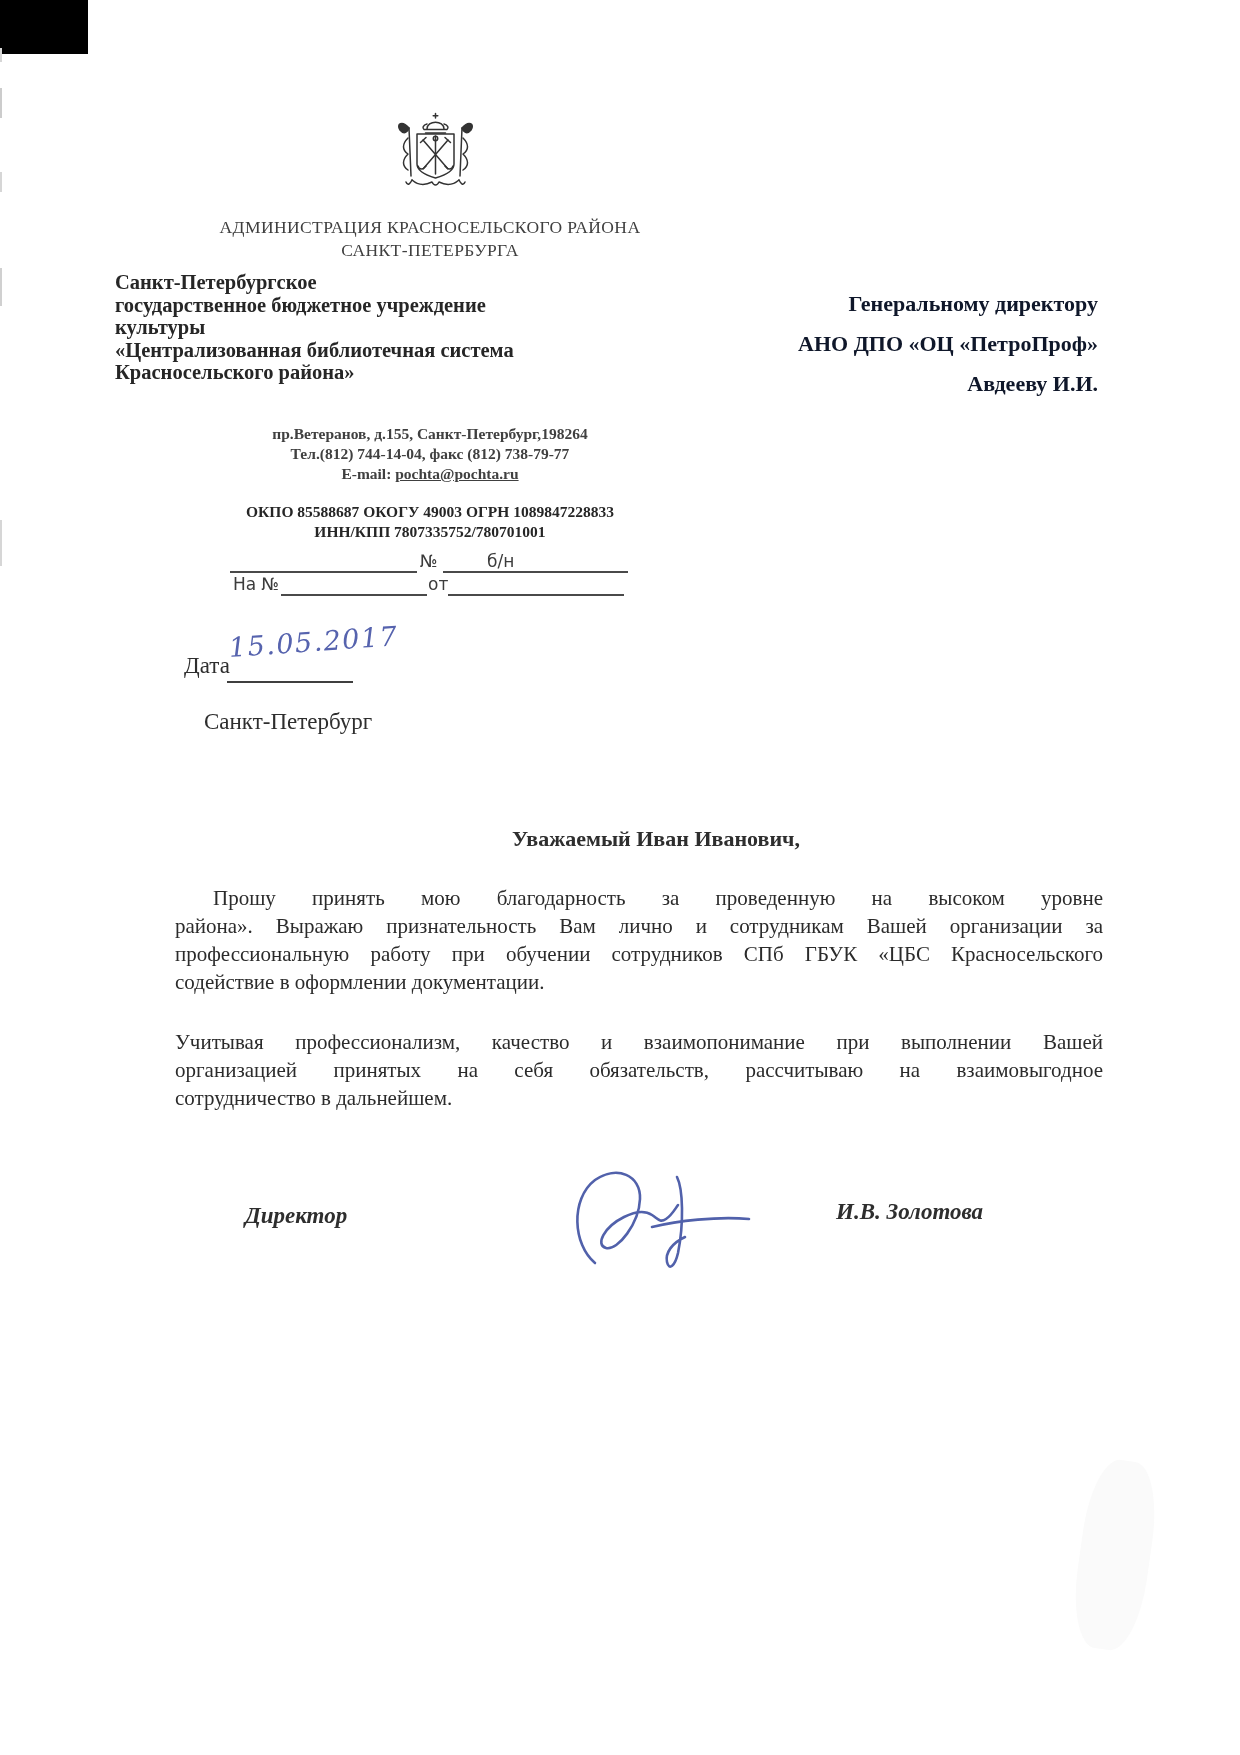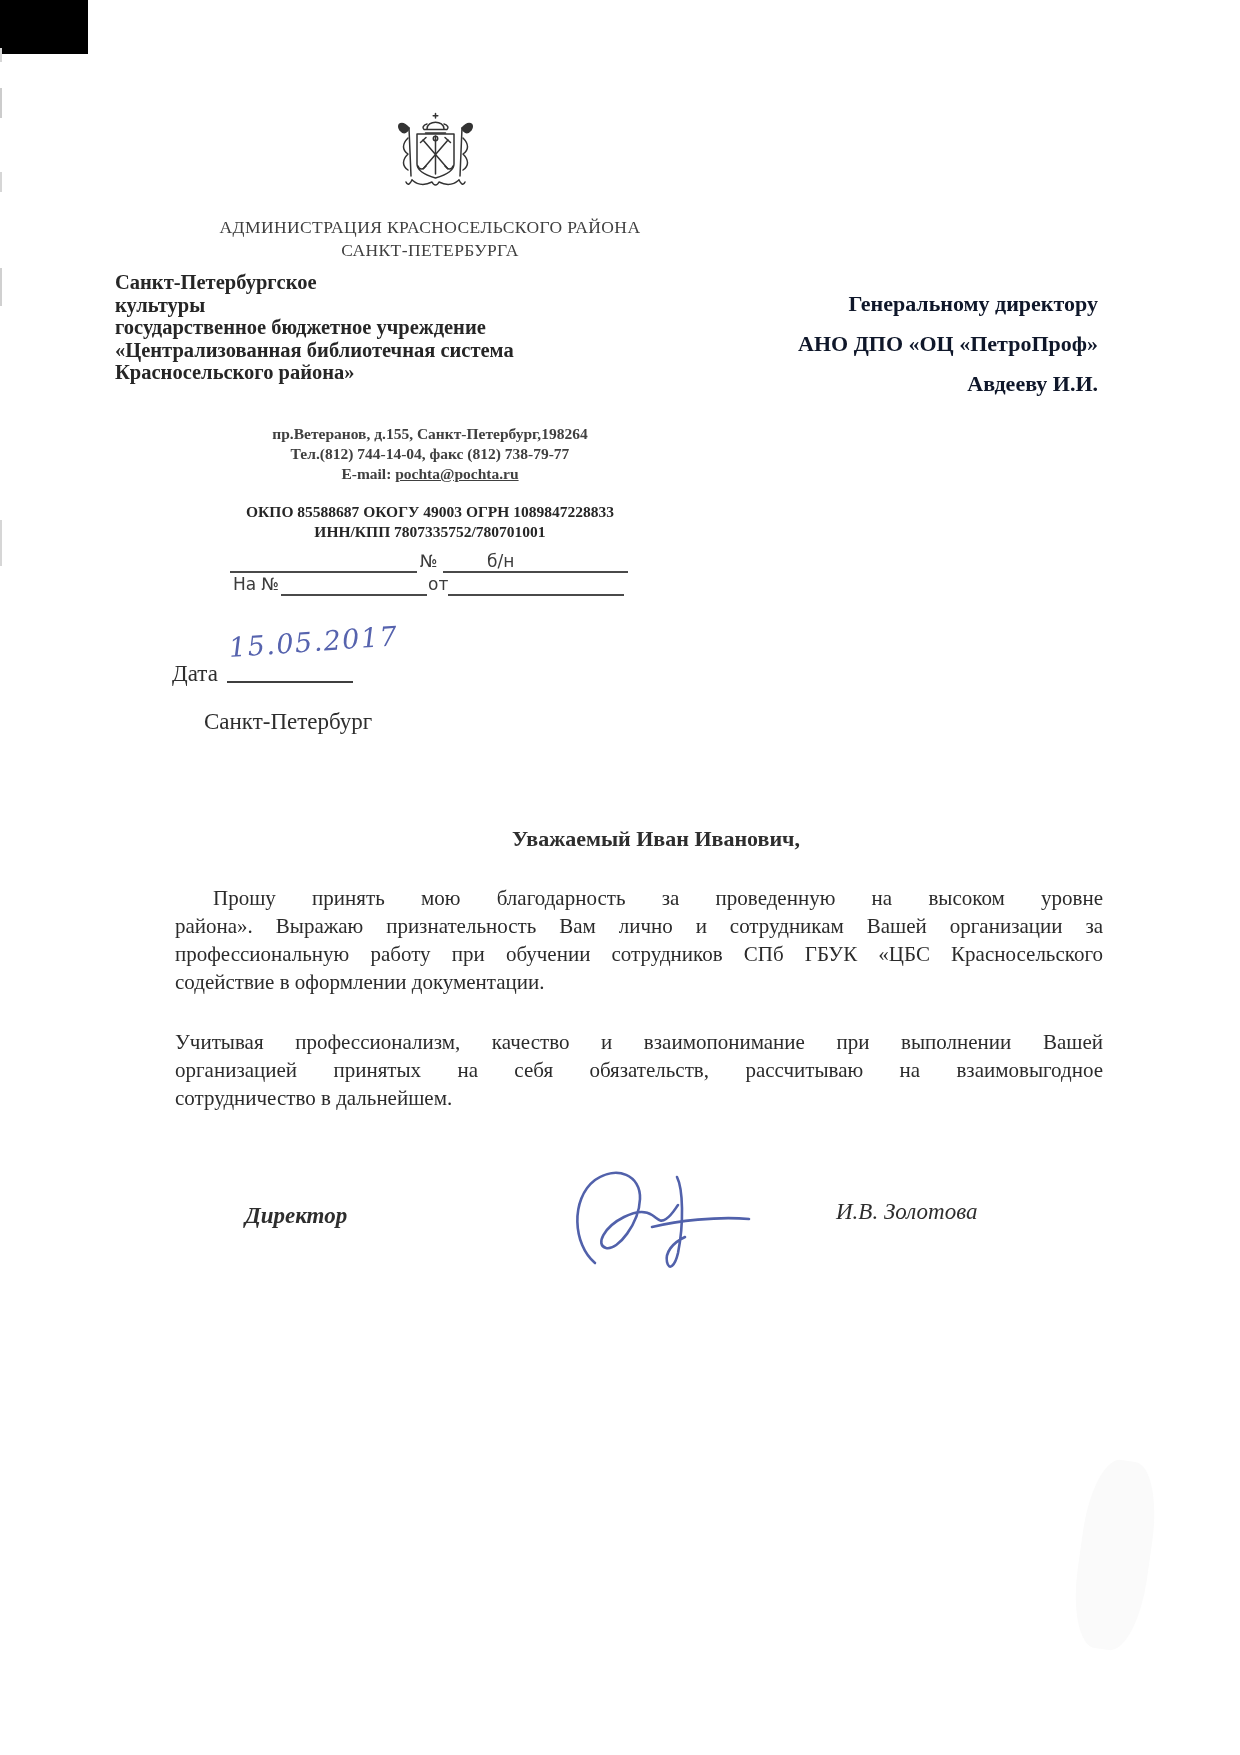--- a/index.html
+++ b/index.html
@@ -38,21 +38,21 @@
   .rule{position:absolute;height:2px;background:#4a4a4a;}
   .rA{left:230px;top:571px;width:187px;}
   .rB{left:443px;top:571px;width:185px;}
   .rC{left:281px;top:594px;width:146px;}
   .rD{left:448px;top:594px;width:176px;}
   .num-sign{left:420px;top:551px;}
   .num-val{left:487px;top:551px;}
   .reply-label{left:233px;top:574px;}
   .from-label{left:428px;top:574px;}
   
-  .date-label{position:absolute;left:172px;top:653px;font-size:23px;margin-top:8px;}
+  .date-label{position:absolute;left:184px;top:653px;font-size:23px;}
   .date-hand{position:absolute;left:230px;top:632px;width:190px;
              font-family:"DejaVu Serif","Liberation Serif",serif;font-style:italic;
              font-size:27px;letter-spacing:1.5px;color:#5663ae;
              transform:rotate(-4deg);transform-origin:left bottom;}
   .date-rule{left:227px;top:681px;width:126px;background:#3f3f3f;}
   .city{position:absolute;left:172px;top:709px;font-size:23px;margin-left:32px;}
   
   .salutation{position:absolute;left:175px;top:826px;width:928px;text-align:center;
               padding-left:34px;box-sizing:border-box;font-weight:bold;font-size:22px;}
   .para{position:absolute;left:175px;width:928px;font-size:21px;color:#2b2b2b;}
@@ -60,21 +60,21 @@
   .p2{top:1028px;}
   .bl{height:28px;line-height:28px;white-space:normal;}
   .jl{text-align:justify;text-align-last:justify;}
   .ll{text-align:left;}
   .indent{text-indent:38px;}
   
   .signer-position{position:absolute;left:245px;top:1203px;
                    font-weight:bold;font-style:italic;font-size:23px;}
   .signature{position:absolute;left:565px;top:1165px;width:200px;height:115px;}
   .signer-name{position:absolute;left:836px;top:1199px;
-               font-weight:normal;font-style:italic;font-size:23px;}
+               font-weight:bold;font-style:italic;font-size:23px;}
 </style>
 </head>
 <body>
 
 <div class="page">
 
   <div class="corner-artifact"></div>
   <div class="edge-mark em1"></div>
   <div class="edge-mark em2"></div>
   <div class="edge-mark em3"></div>
@@ -106,22 +106,22 @@
     </svg>
   </div>
 
   <div class="admin">
     <div>АДМИНИСТРАЦИЯ КРАСНОСЕЛЬСКОГО РАЙОНА</div>
     <div>САНКТ-ПЕТЕРБУРГА</div>
   </div>
 
   <div class="org">
     <div>Санкт-Петербургское</div>
+    <div>государственное бюджетное учреждение</div>
     <div>культуры</div>
-    <div>государственное бюджетное учреждение</div>
     <div>«Централизованная библиотечная система</div>
     <div>Красносельского района»</div>
   </div>
 
   <div class="addressee">
     <div>Генеральному директору</div>
     <div>АНО ДПО «ОЦ «ПетроПроф»</div>
     <div>Авдееву И.И.</div>
   </div>
 

